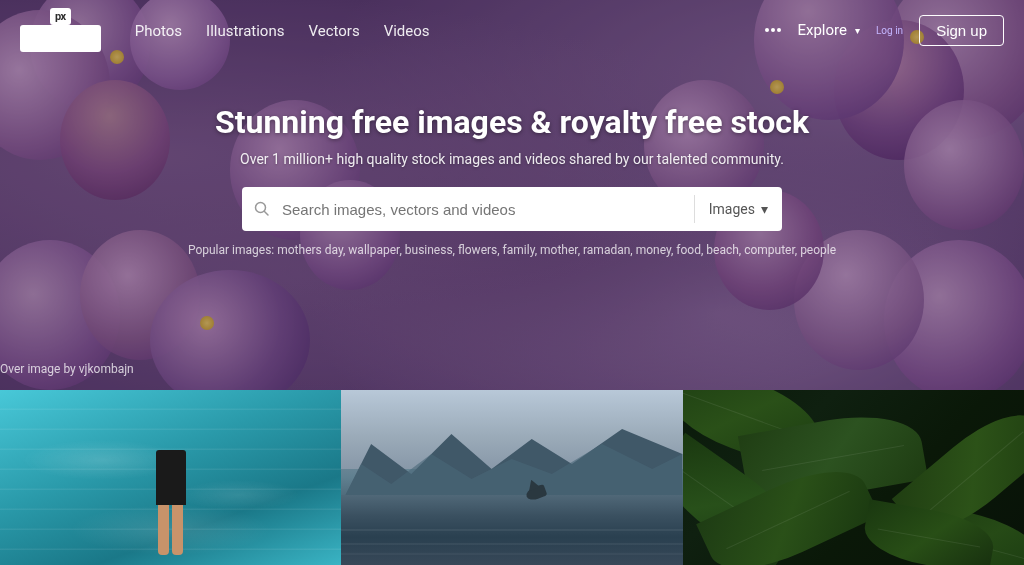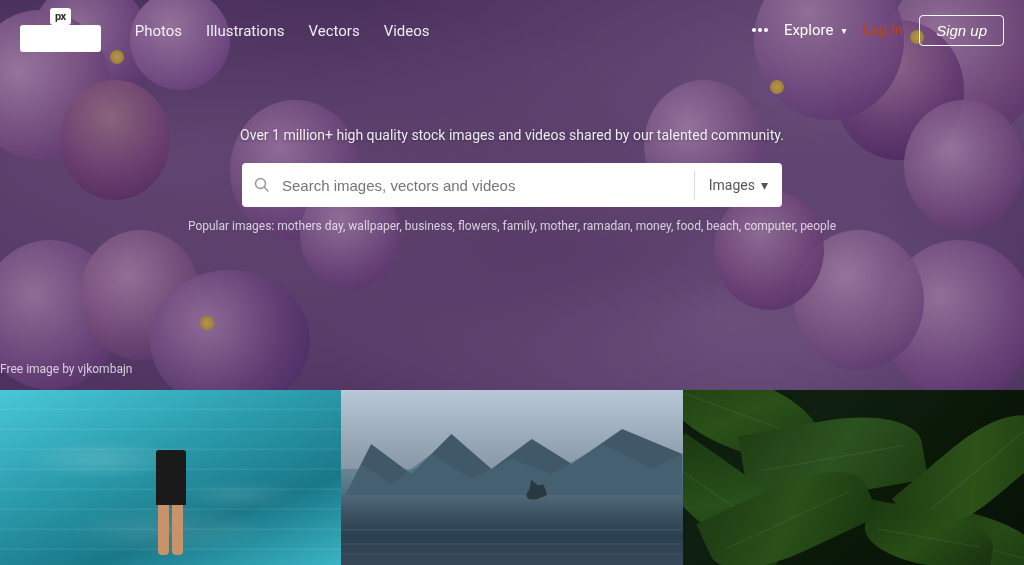--- a/index.html
+++ b/index.html
@@ -78,35 +78,34 @@
       cursor: pointer;
       display: flex;
       align-items: center;
       gap: 8px;
     }
     .explore-btn .chevron {
       font-size: 10px;
     }
 
     .login-btn {
-      color: #c2410c;
-      font-size: 15px;
+      color: #c4b5fd;
+      font-size: 10px;
       cursor: pointer;
       text-decoration: none;
     }
 
     .signup-btn {
       border: 1.5px solid #fff;
       color: #fff;
       font-size: 15px;
       padding: 6px 16px;
       border-radius: 4px;
       cursor: pointer;
       background: transparent;
-      font-style: italic;
     }
 
     
     .hero {
       position: relative;
       width: 100%;
       height: 390px;
       overflow: hidden;
     }
 
@@ -443,20 +442,21 @@
     <div class="flower f16"></div>
     <div class="flower f17"></div>
     <div class="center c1"></div>
     <div class="center c2"></div>
     <div class="center c3"></div>
     <div class="center c4"></div>
   </div>
   <div class="hero-overlay"></div>
 
   <div class="hero-content">
+    <h1 class="hero-title">Stunning free images &amp; royalty free stock</h1>
     <p class="hero-subtitle">Over 1 million+ high quality stock images and videos shared by our talented community.</p>
 
     <div class="search-bar">
       <div class="search-icon-wrap">
         <svg width="16" height="16" viewBox="0 0 16 16" fill="none">
           <circle cx="6.5" cy="6.5" r="5" stroke="#999" stroke-width="1.5"></circle>
           <line x1="10.5" y1="10.5" x2="14" y2="14" stroke="#999" stroke-width="1.5" stroke-linecap="round"></line>
         </svg>
       </div>
       <input class="search-input" type="text" placeholder="Search images, vectors and videos" style="">
@@ -467,21 +467,21 @@
       </div>
     </div>
 
     <div class="popular-tags">
       <span>Popular images:</span>
       <span>mothers day, wallpaper, business, flowers, family, mother, ramadan, money, food, beach, computer, people</span>
     </div>
   </div>
 
   <div class="free-image-credit">
-    <span>Free image by vjkombajn</span>
+    <span>Over image by vjkombajn</span>
   </div>
 </div>
 
 <div class="photo-grid">
 
   <div class="photo-cell photo-cell-1">
     <div class="pool-pattern"></div>
 
     <div style="position:absolute;inset:0;background:repeating-linear-gradient(transparent, transparent 18px, rgba(255,255,255,0.07) 19px, rgba(255,255,255,0.07) 20px);"></div>
 

